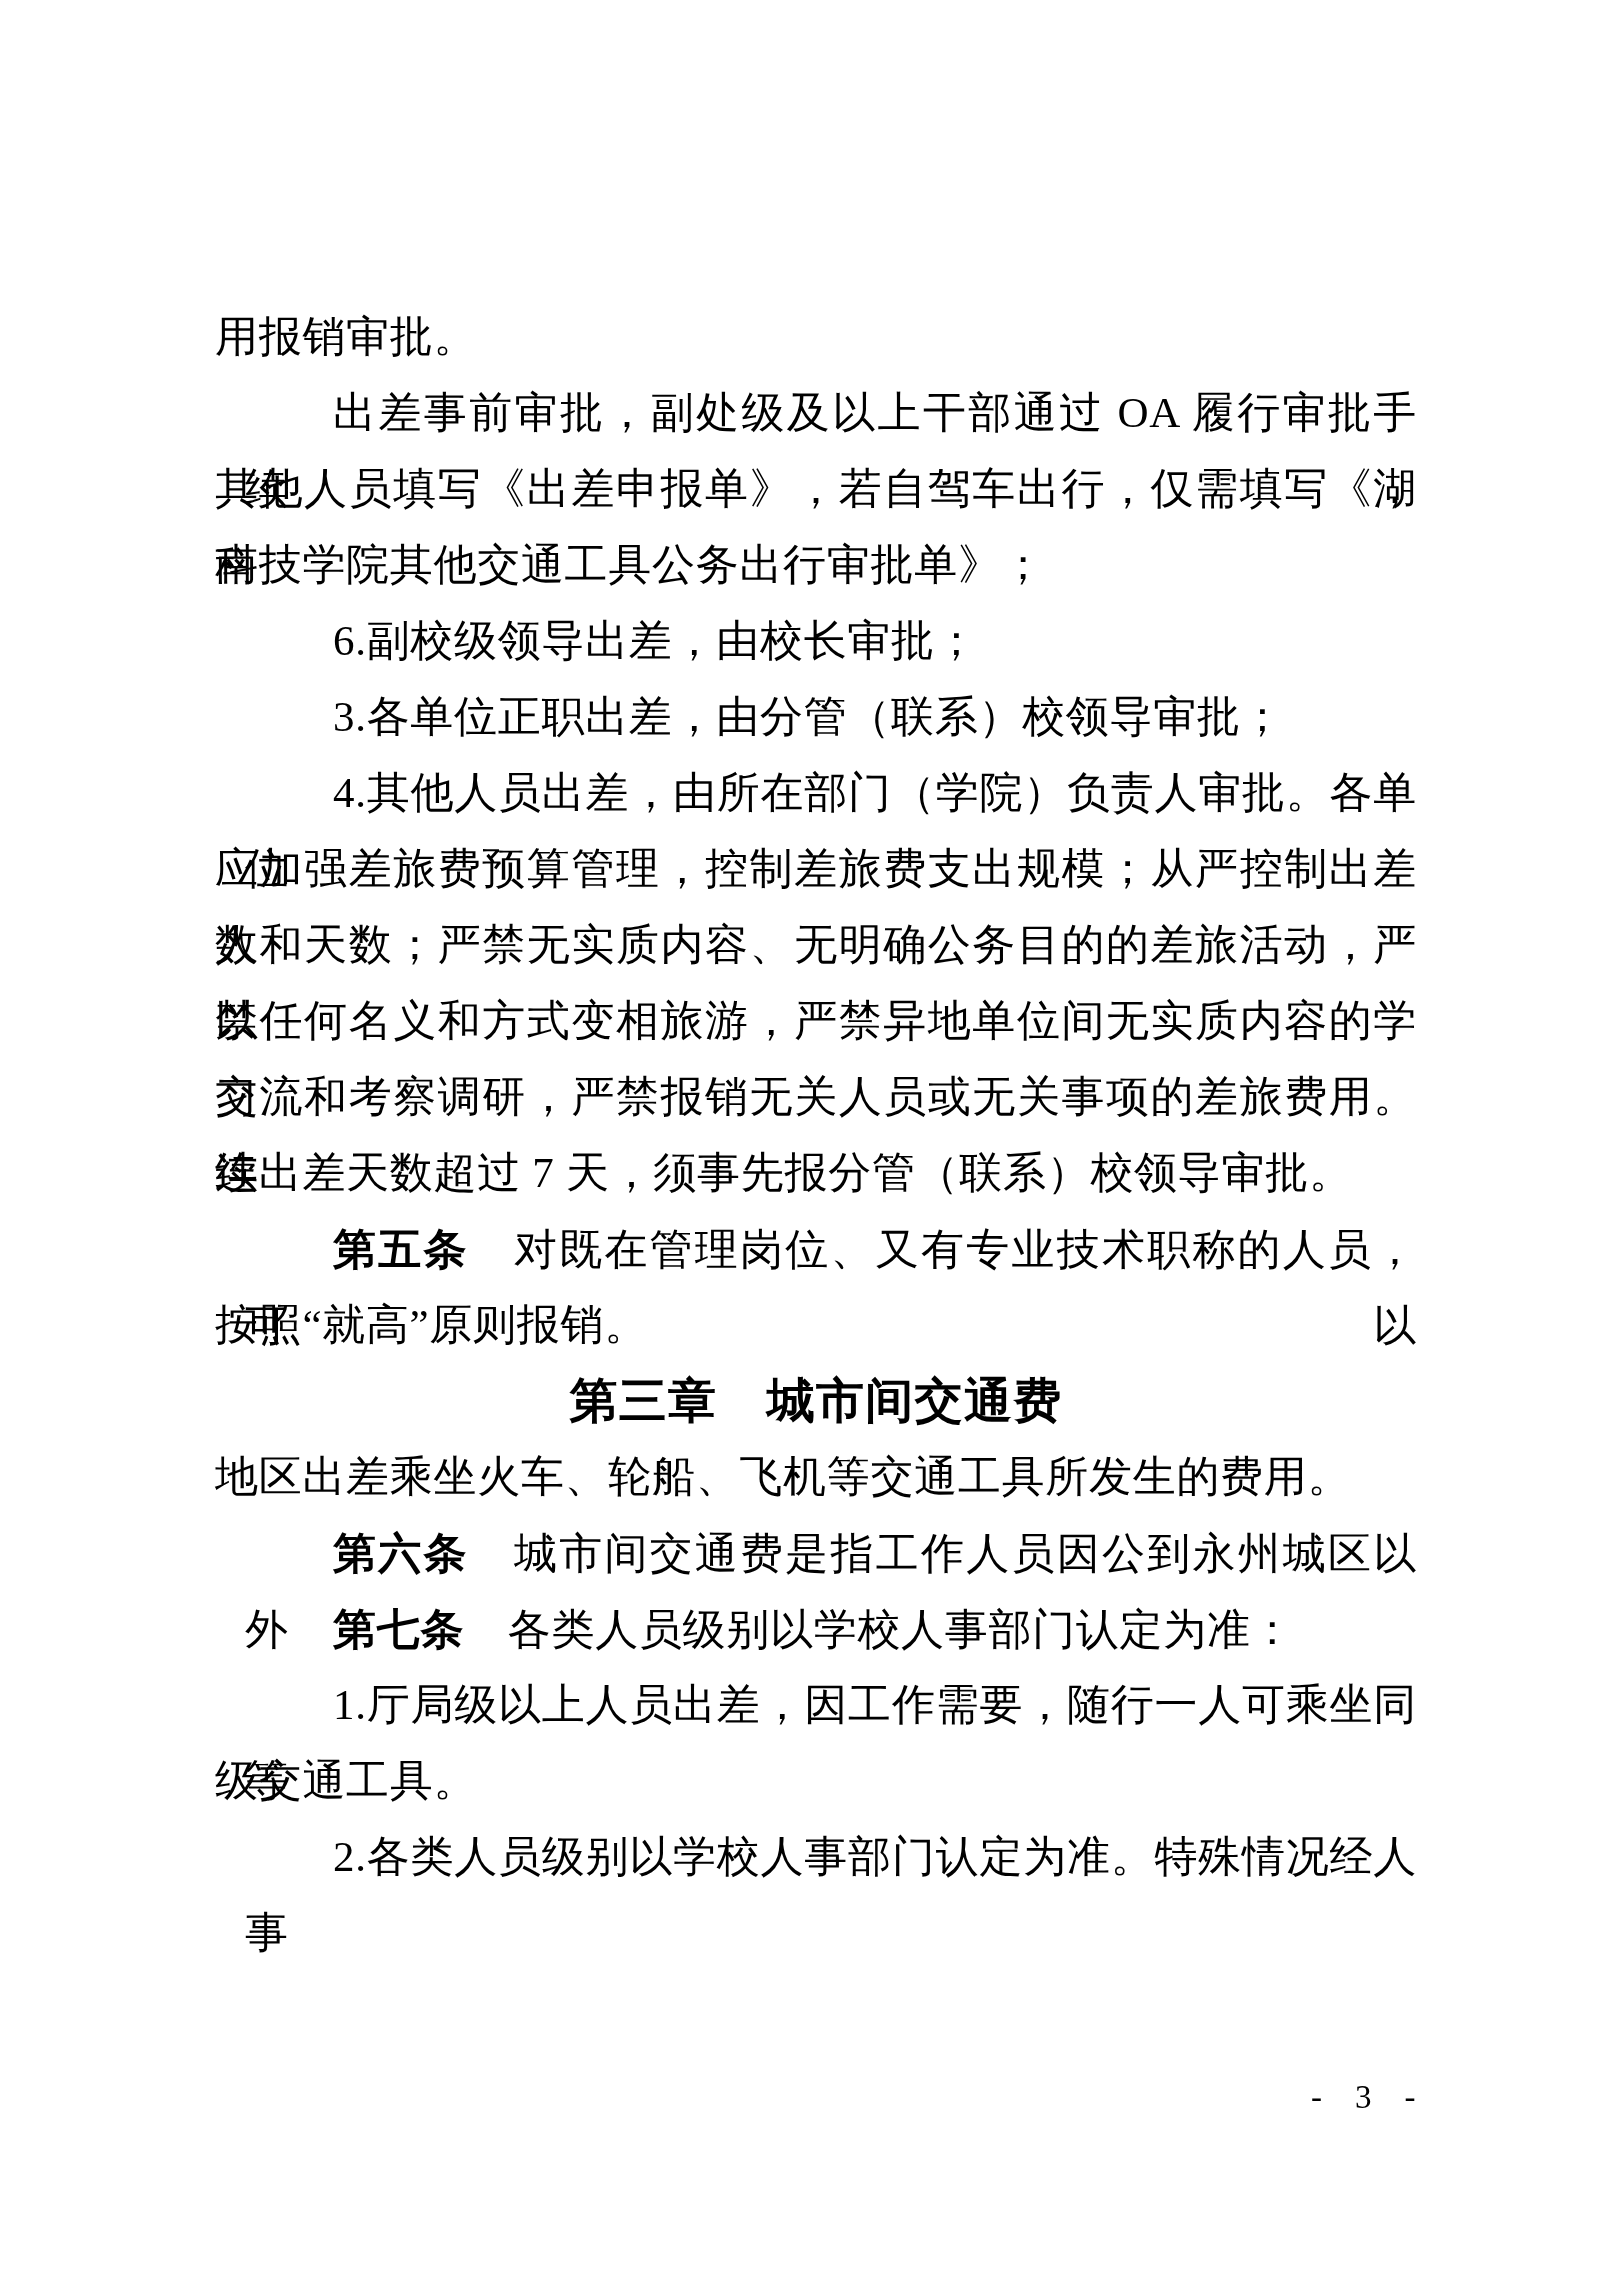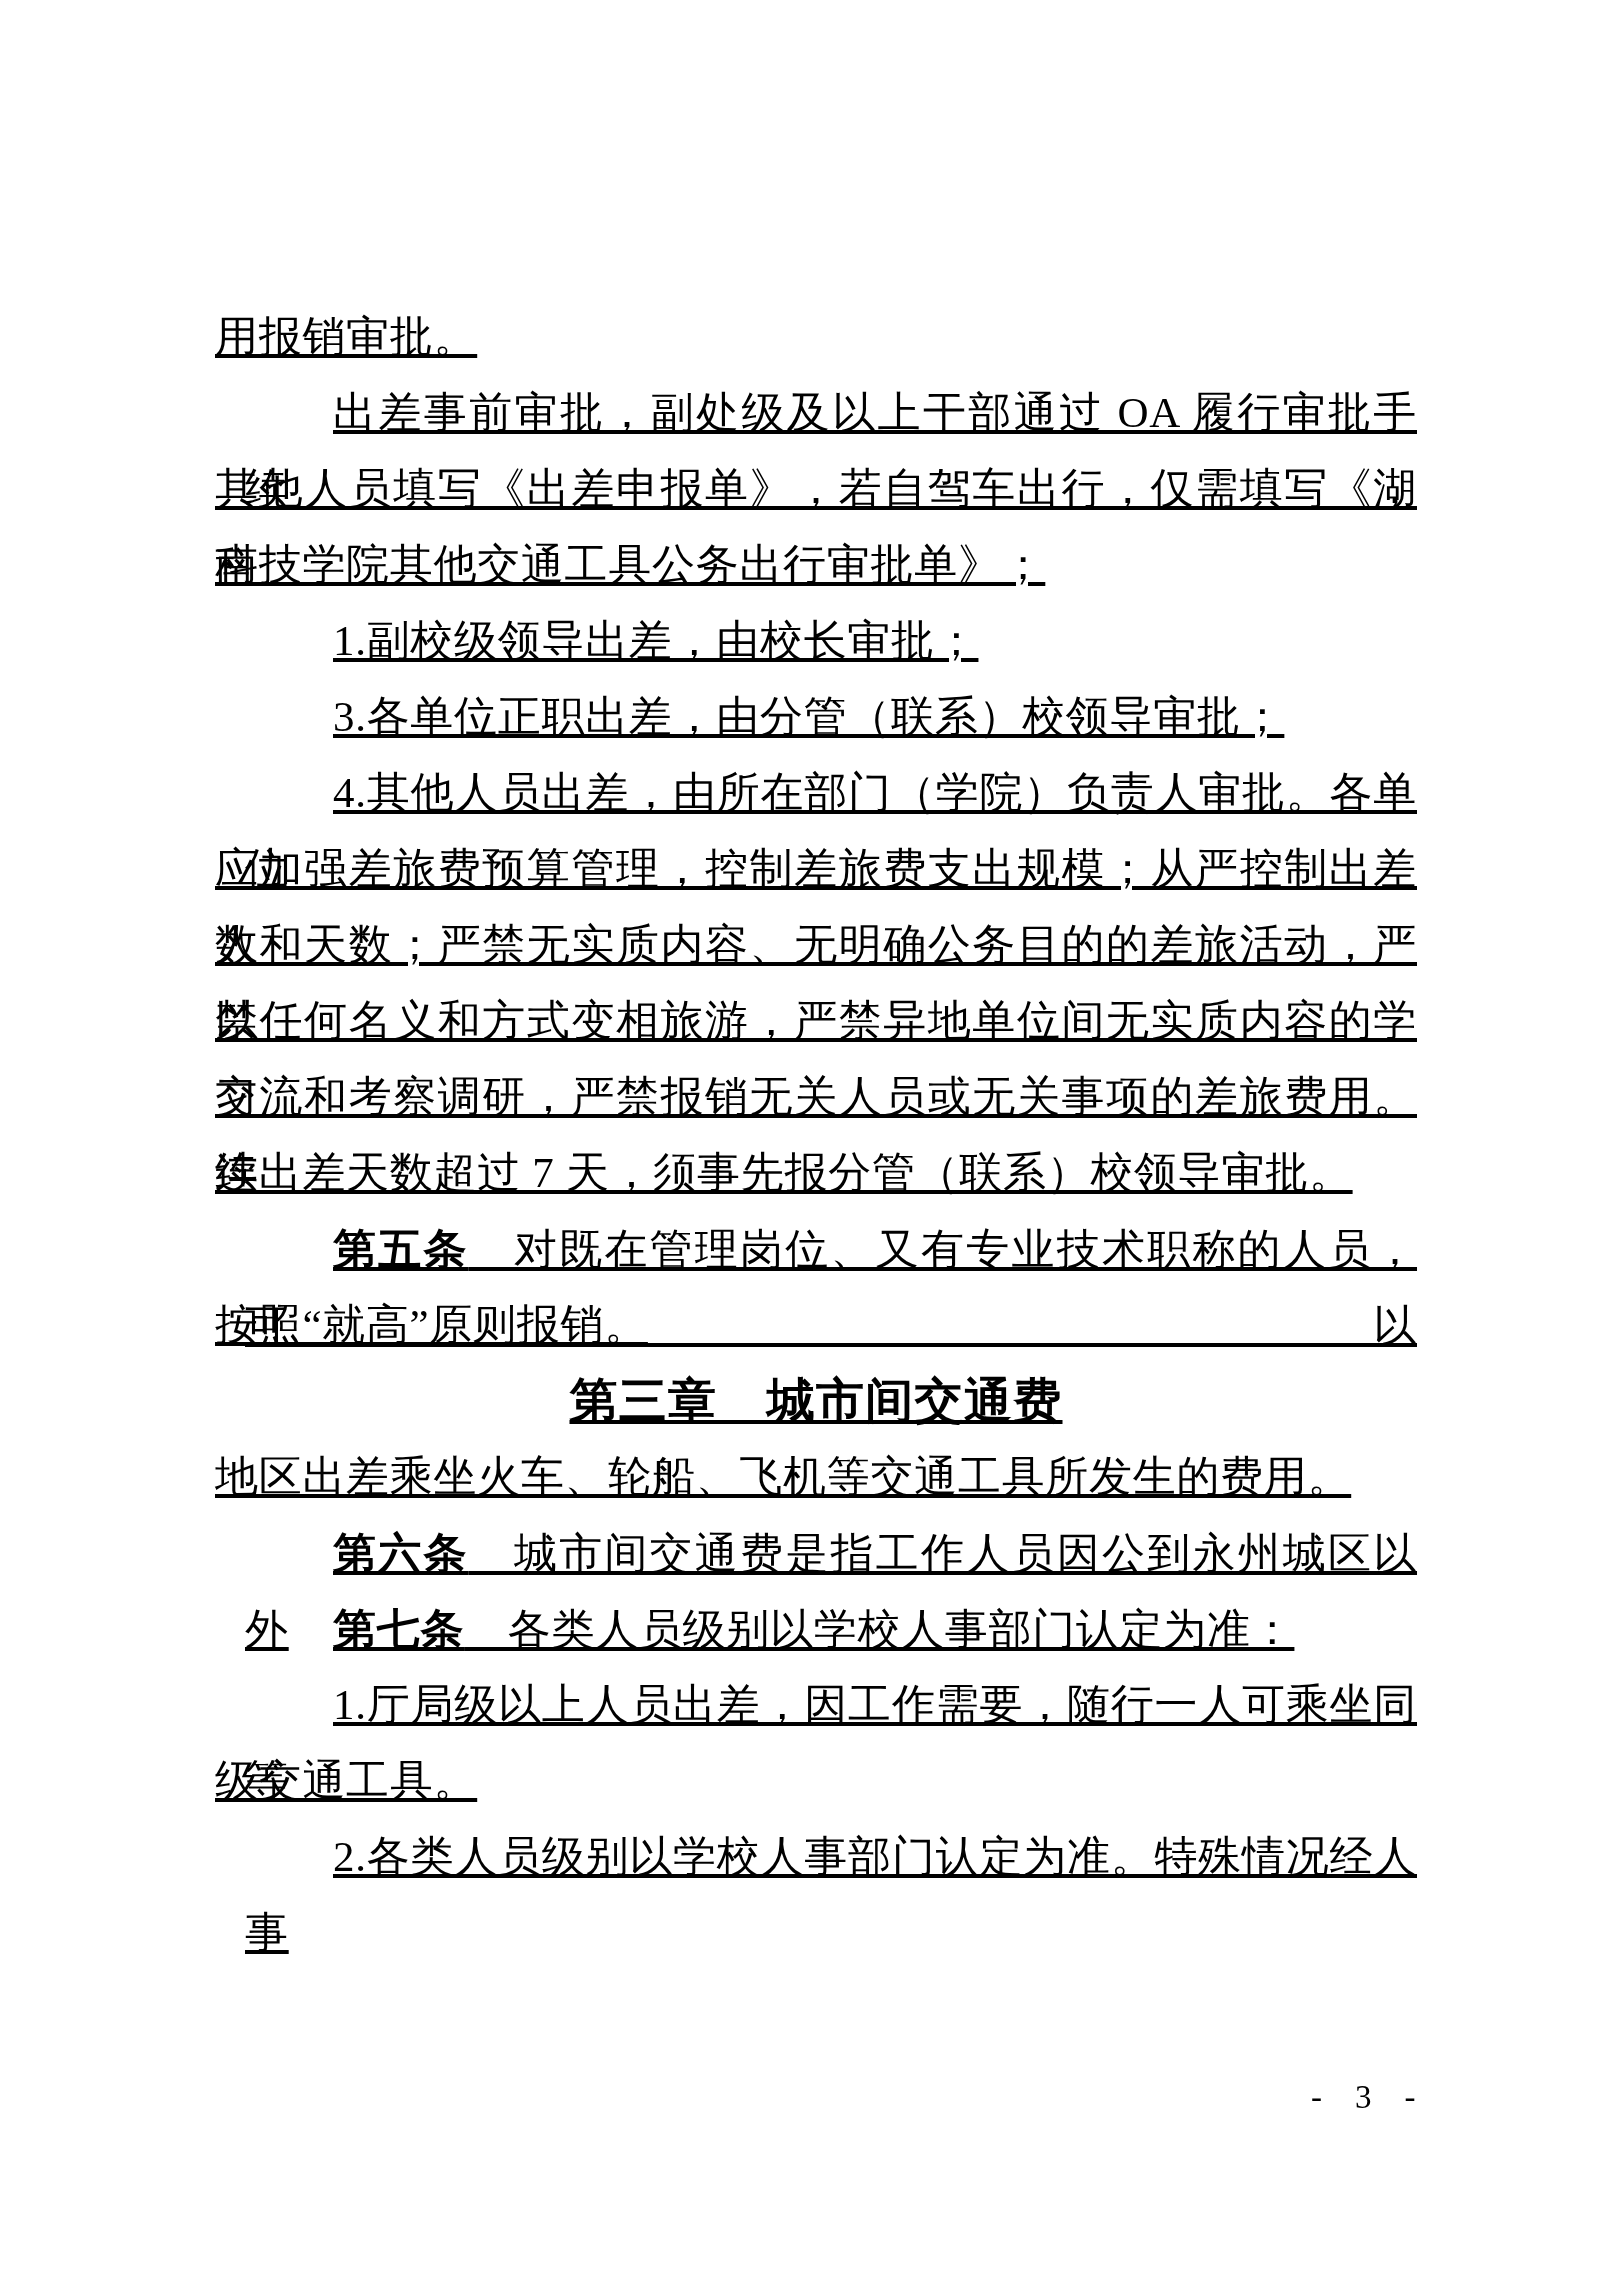--- a/index.html
+++ b/index.html
@@ -21,21 +21,20 @@
     top: 299px;
     width: 1202px;
   }
   .line {
     height: 76px;
     line-height: 76px;
     font-size: 43px;
     letter-spacing: 0.7px;
     white-space: normal;
     overflow: visible;
-    text-decoration: underline;
   }
   .line.ind {
     text-indent: 88px;
     margin-left: 30px;
   }
   .line.j {
     text-align: justify;
     text-align-last: justify;
   }
   .line.heading {
@@ -63,21 +62,21 @@
 </style>
 </head>
 <body>
 
 <div class="doc-page">
   <div class="doc-body">
       <div class="line"><span class="seg">用报销审批。</span></div>
       <div class="line ind j"><span class="seg">出差事前审批，副处级及以上干部通过 OA 履行审批手续，</span></div>
       <div class="line j"><span class="seg">其他人员填写《出差申报单》，若自驾车出行，仅需填写《湖南</span></div>
       <div class="line"><span class="seg">科技学院其他交通工具公务出行审批单》；</span></div>
-      <div class="line ind"><span class="seg">1.副校级领导出差，由校长审批；</span></div>
+      <div class="line ind"><span class="seg">6.副校级领导出差，由校长审批；</span></div>
       <div class="line ind"><span class="seg">3.各单位正职出差，由分管（联系）校领导审批；</span></div>
       <div class="line ind j"><span class="seg">4.其他人员出差，由所在部门（学院）负责人审批。各单位</span></div>
       <div class="line j"><span class="seg">应加强差旅费预算管理，控制差旅费支出规模；从严控制出差人</span></div>
       <div class="line j"><span class="seg">数和天数；严禁无实质内容、无明确公务目的的差旅活动，严禁</span></div>
       <div class="line j"><span class="seg">以任何名义和方式变相旅游，严禁异地单位间无实质内容的学习</span></div>
       <div class="line j"><span class="seg">交流和考察调研，严禁报销无关人员或无关事项的差旅费用。连</span></div>
       <div class="line"><span class="seg">续出差天数超过 7 天，须事先报分管（联系）校领导审批。</span></div>
       <div class="line ind j"><span class="bseg">第五条</span><span class="seg">　对既在管理岗位、又有专业技术职称的人员，可以</span></div>
       <div class="line"><span class="seg">按照“就高”原则报销。</span></div>
       <div class="line heading"><span class="bseg">第三章　城市间交通费</span></div>

